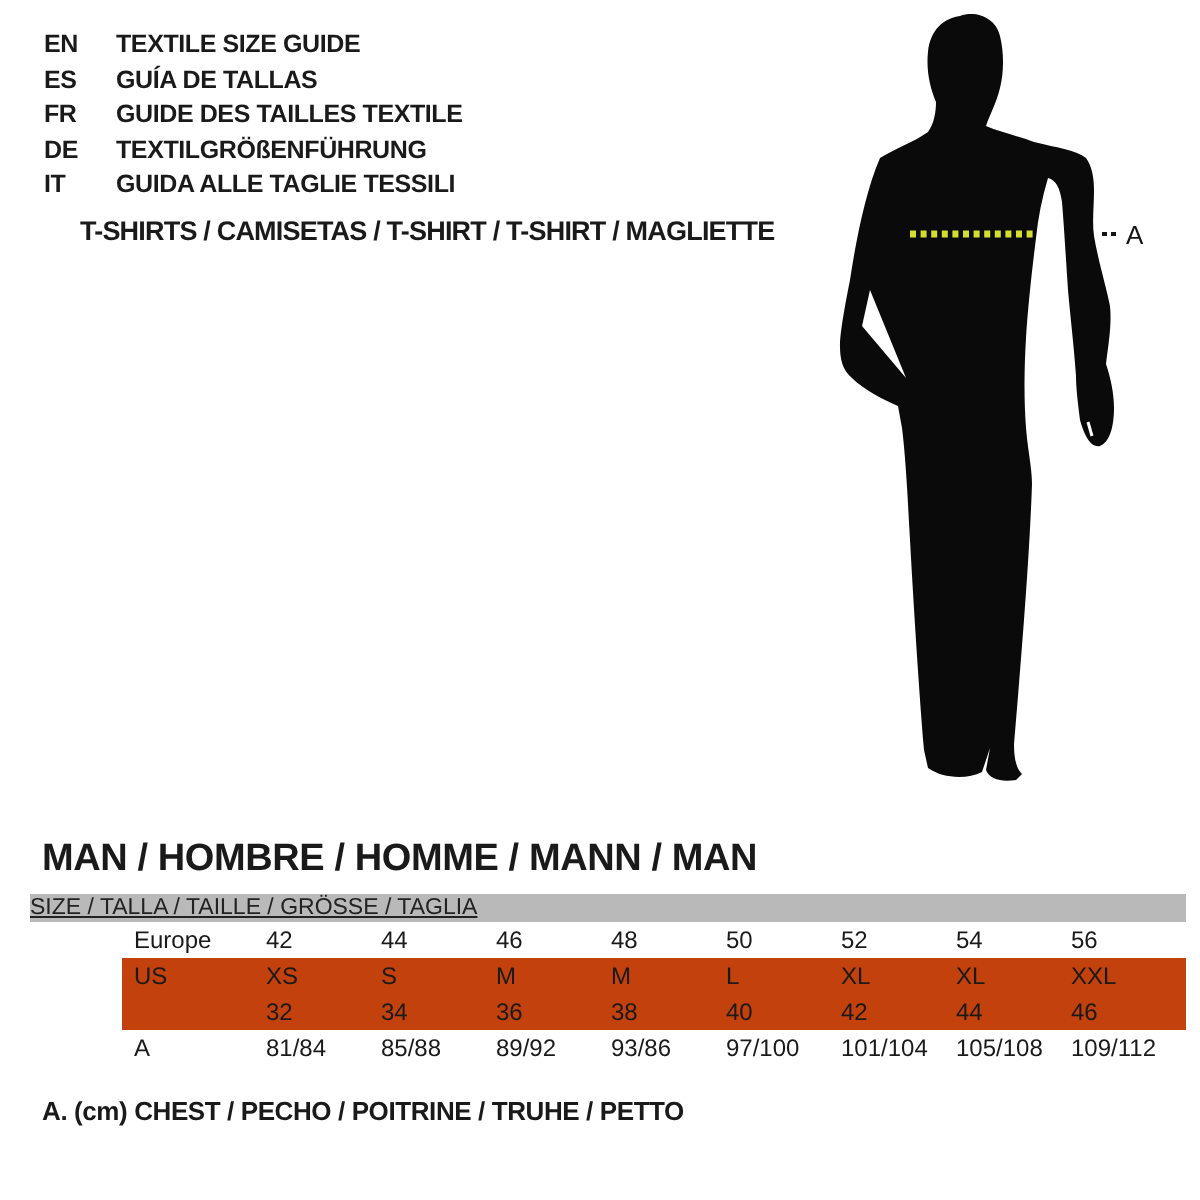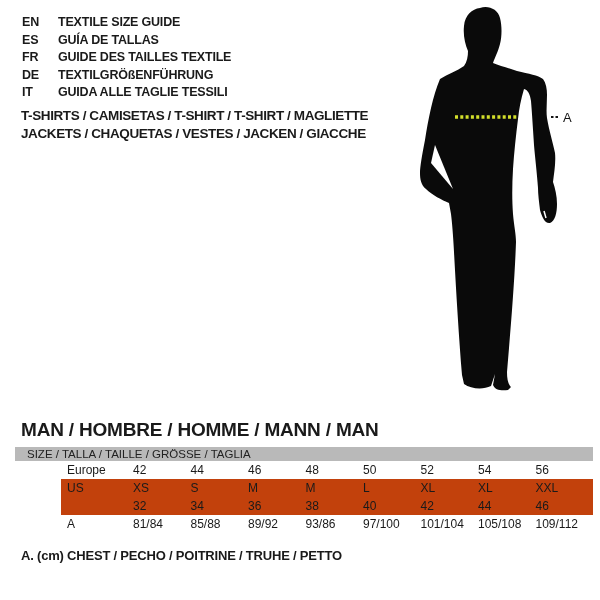--- a/index.html
+++ b/index.html
@@ -9,30 +9,30 @@
     font-family:"Liberation Sans", sans-serif; color:#1a1a1a; overflow:hidden;
   }
   
   .lang-list { position:absolute; left:22px; top:14px; }
   .lang-row { display:flex; height:17.5px; line-height:17.5px;
               font-size:12.5px; font-weight:bold; letter-spacing:-0.2px; }
   .lang-code { width:36px; }
   
   .categories { position:absolute; left:21px; top:107px; }
   .category-line { height:18px; line-height:18px; font-size:13.5px;
-                   font-weight:bold; letter-spacing:-0.4px; }
+                   font-weight:bold; letter-spacing:-0.4px;margin-left:19px; }
   
   .figure-svg { position:absolute; left:418px; top:5px; }
   
   .section-heading { position:absolute; left:21px; top:419px; font-size:19px;
                      font-weight:bold; letter-spacing:-0.2px; }
   
   .size-table { position:absolute; left:15px; top:447px; width:578px; }
   .t-header { height:14px; line-height:14px; background:#b9b9b9;
-              font-size:11.5px; padding-left:12px; color:#222; }
+              font-size:11.5px; padding-left:0; color:#222;text-decoration:underline; }
   .t-row { display:flex; height:18px; line-height:18px; font-size:12px;margin-left:46px; }
   .t-row.stripe { background:#c2410c; }
   .t-label { width:72px; padding-left:6px; }
   .t-cell { flex:1; text-align:left; }
   
   .caption { position:absolute; left:21px; top:548px; font-size:13px;
              font-weight:bold; letter-spacing:-0.2px; }
 </style>
 </head>
 <body>
@@ -57,21 +57,20 @@
       <span class="lang-label">TEXTILGRÖßENFÜHRUNG</span>
     </div>
     <div class="lang-row">
       <span class="lang-code">IT</span>
       <span class="lang-label">GUIDA ALLE TAGLIE TESSILI</span>
     </div>
   </div>
 
   <div class="categories">
     <div class="category-line">T-SHIRTS / CAMISETAS / T-SHIRT / T-SHIRT / MAGLIETTE</div>
-    <div class="category-line">JACKETS / CHAQUETAS / VESTES / JACKEN / GIACCHE</div>
   </div>
 
   <svg class="figure-svg" width="182" height="390" viewBox="0 0 182 390">
     <path d="M62,3
              C70,0 80,4 82,13 C84,21 84,31 82,39 C80,47 77,52 75,58
              C82,61 91,63 99,66 C111,69 120,70 125,74
              C128,78 129,84 129,90 C129,98 128,106 129,113
              C131,125 135,138 137,148 C138,158 136,168 135,177
              C137,183 139,191 139,199 C139,208 137,216 132,218
              C127,219 124,212 122,205 C121,197 120,189 120,183

